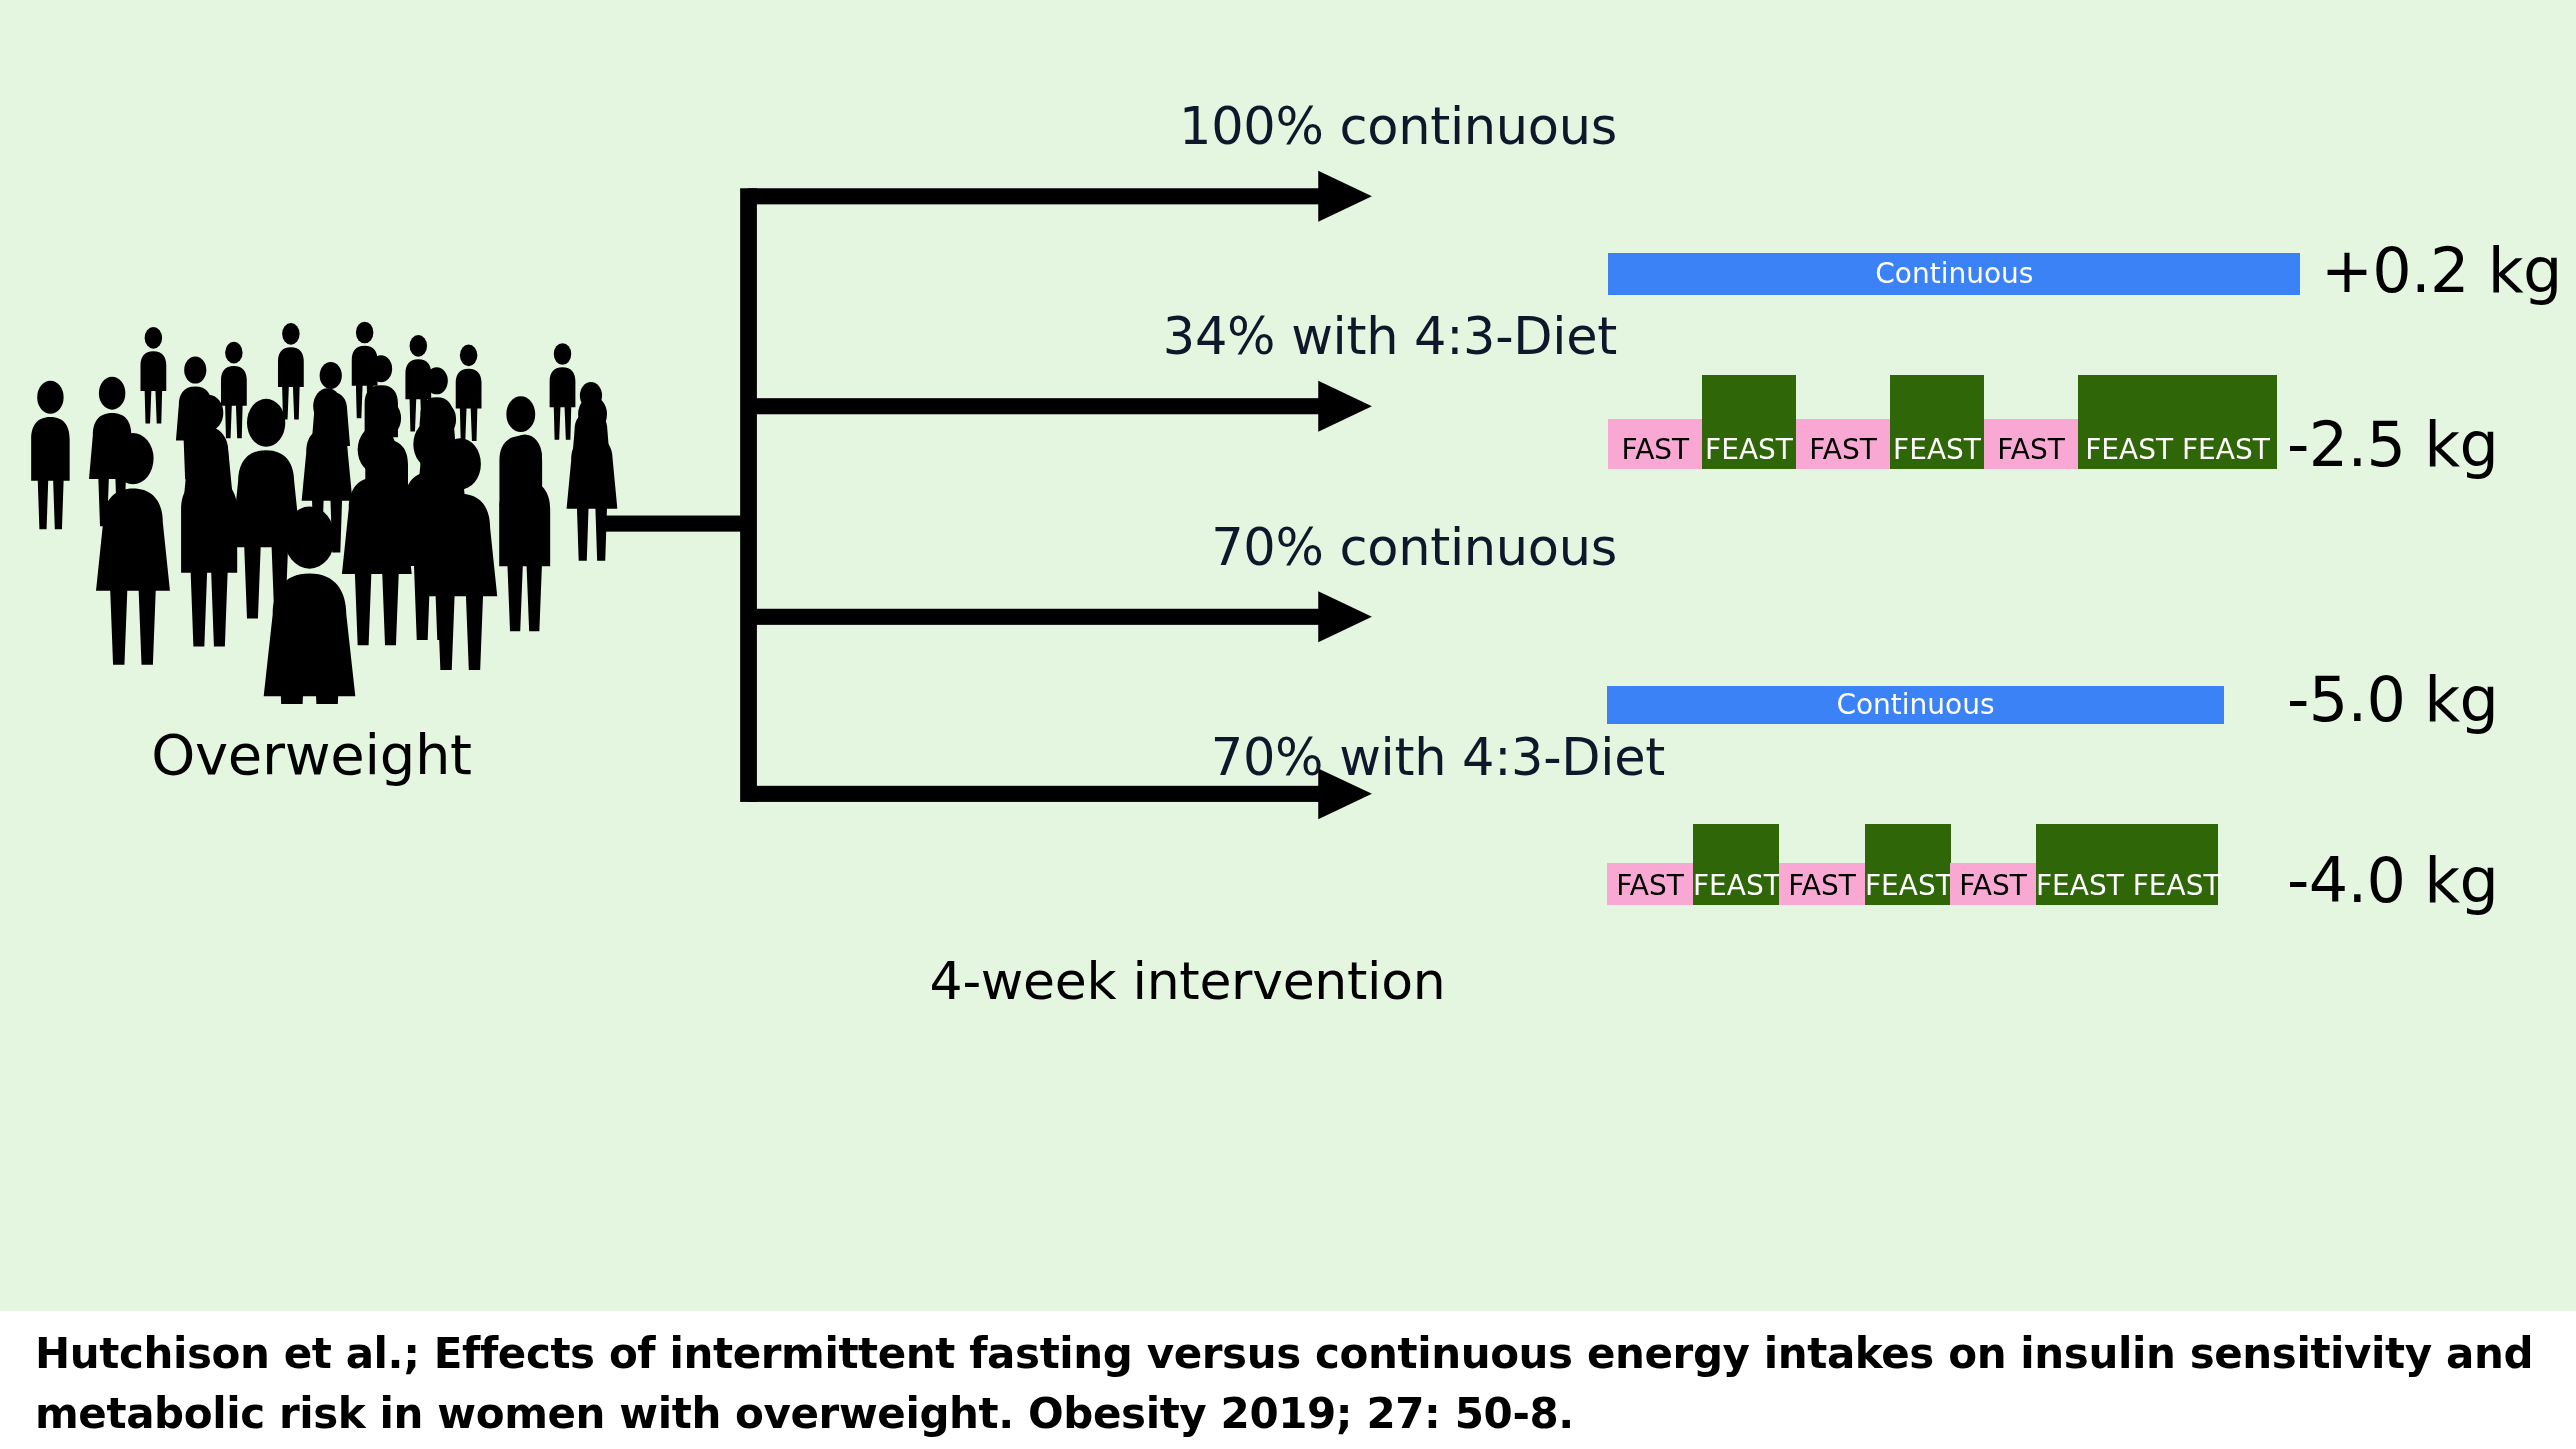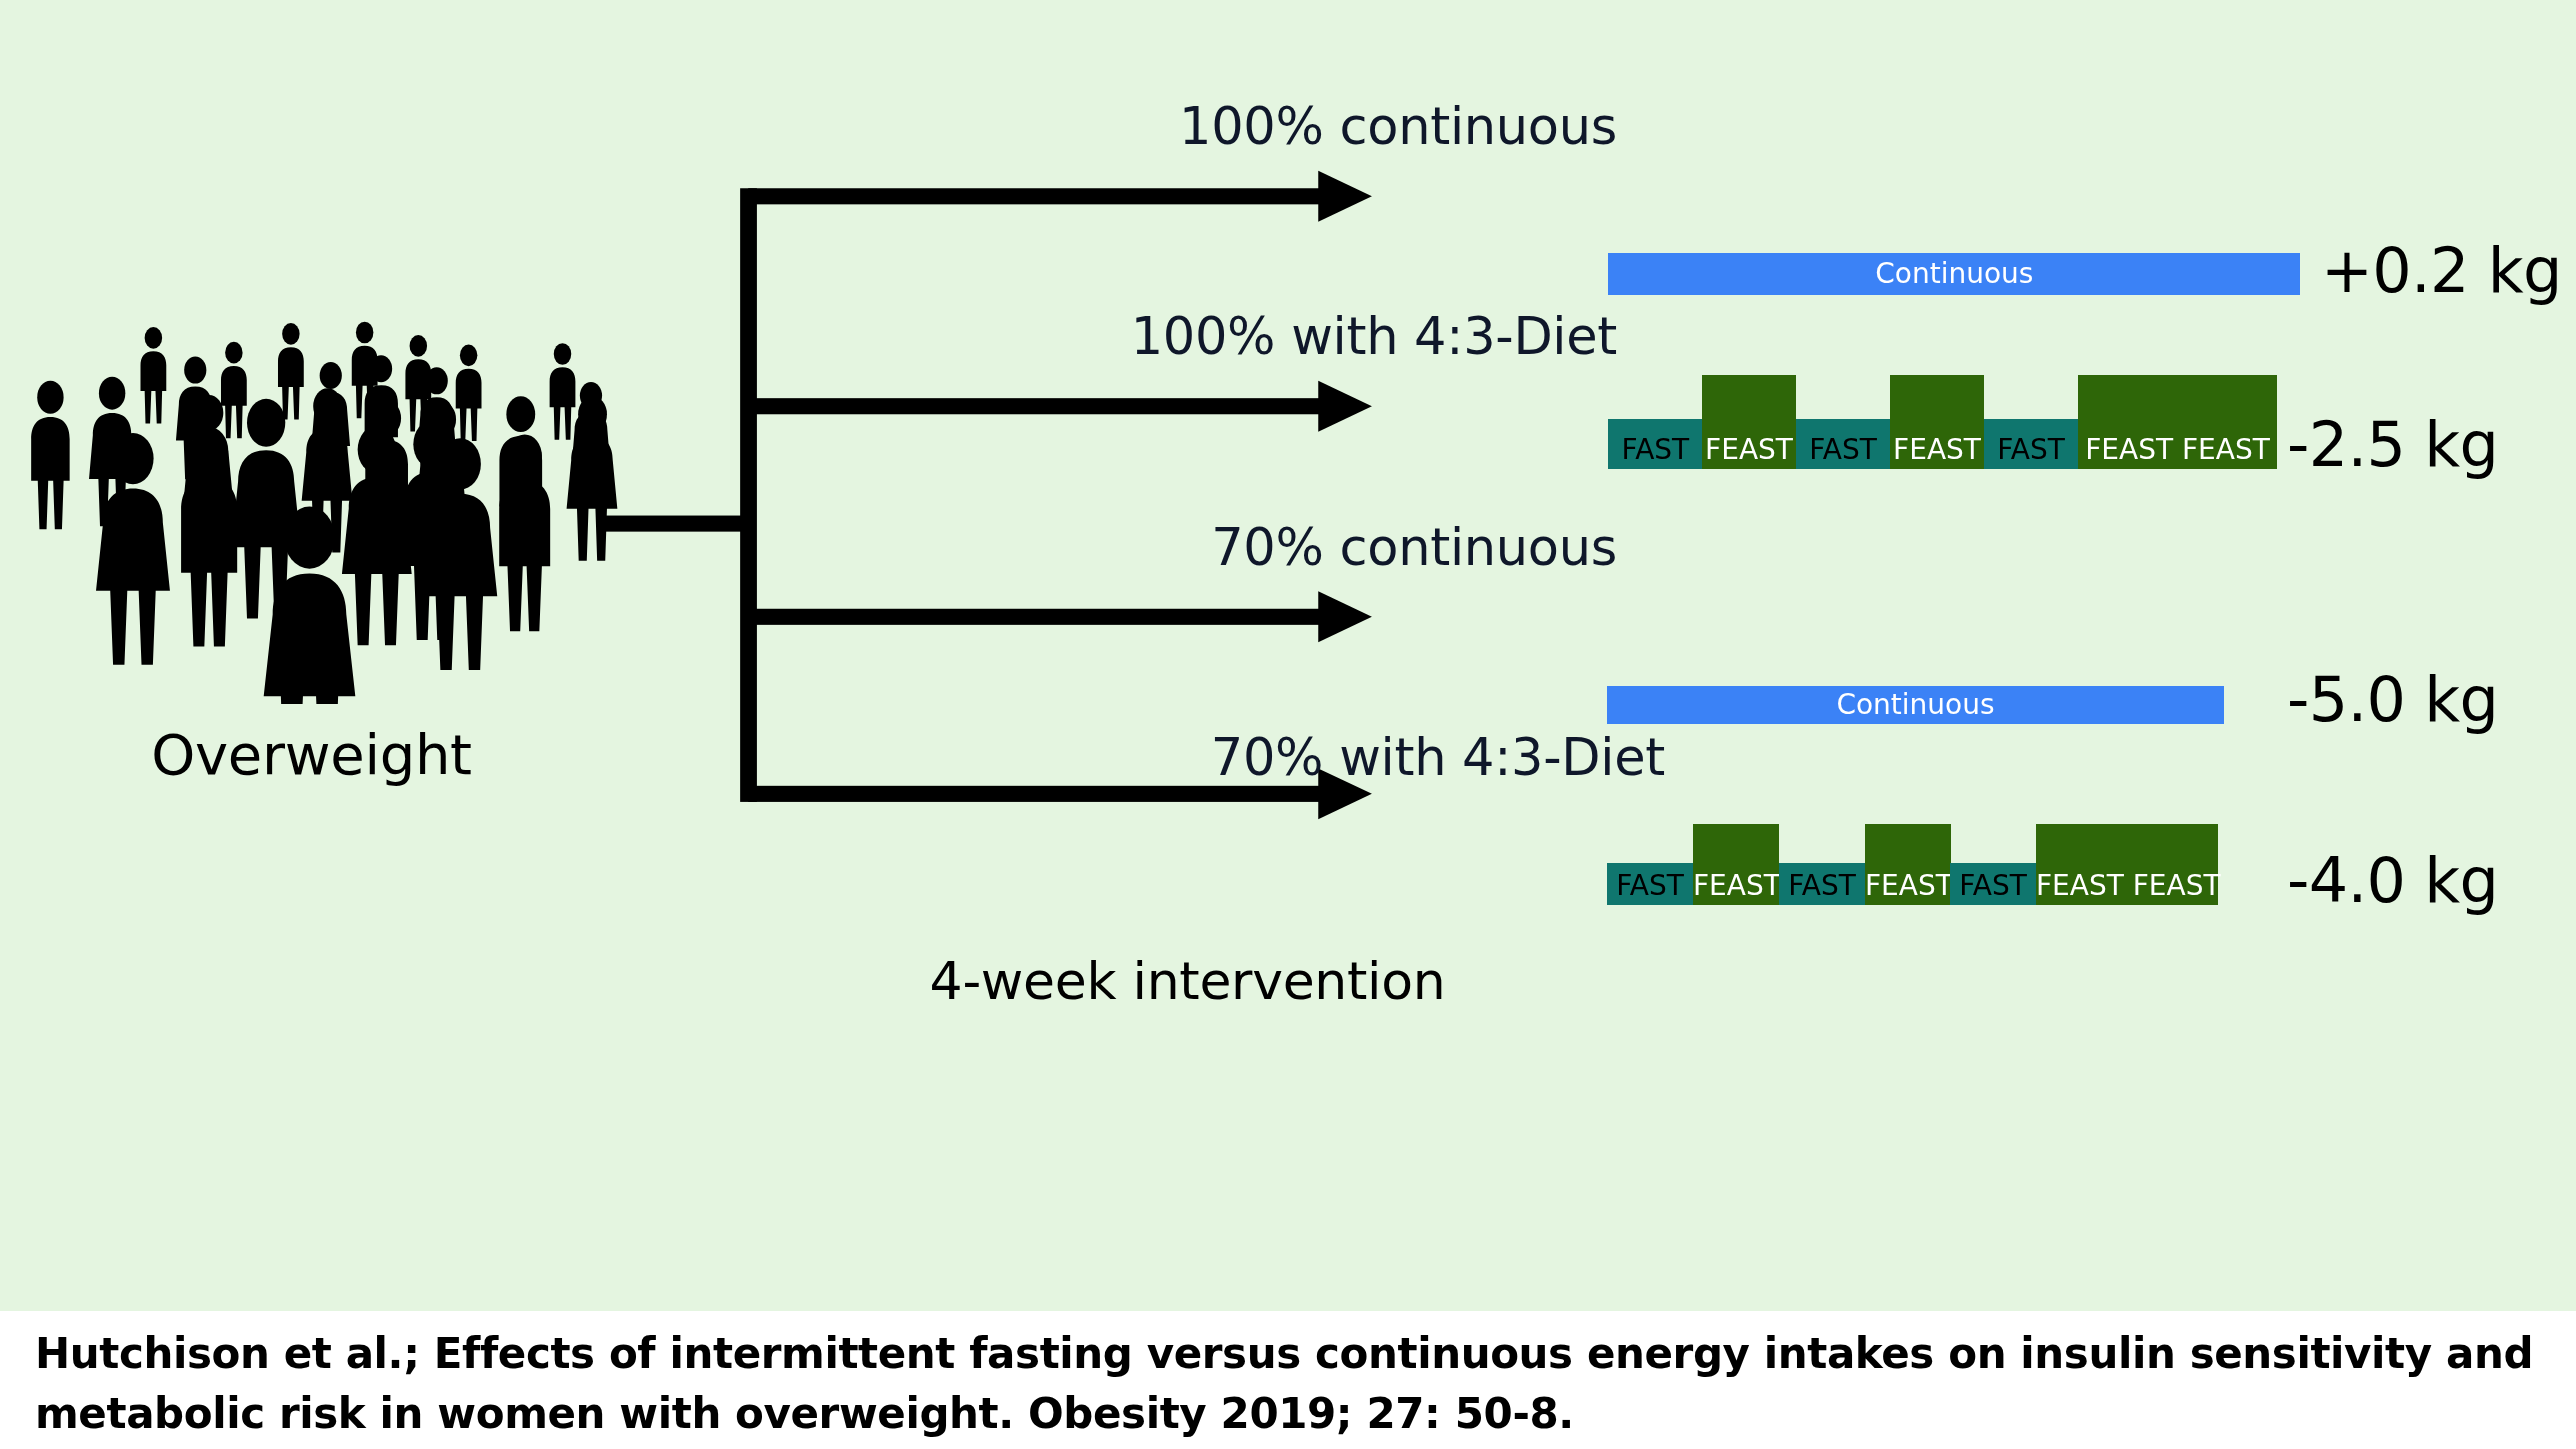--- a/index.html
+++ b/index.html
@@ -114,21 +114,21 @@
   .blk span {
     display: block;
     width: 100%;
     text-align: center;
     font-family: "DejaVu Sans", sans-serif;
     font-size: 28px;
     line-height: 1.18;
     white-space: nowrap;
     padding-bottom: 2.7px;
   }
-  .blk.fast { background: #0f766e; }
+  .blk.fast { background: #f9a8d4; }
   .blk.fast span { color: #000000; }
   .blk.feast { background: #2e6608; }
   .blk.feast span { color: #ffffff; }
   .blk.continuous { background: #3b82f6; }
   .blk.continuous span {
     color: #ffffff;
     font-size: 28px;
     padding-bottom: 0;
   }
   .blk.continuous {
@@ -318,21 +318,21 @@
           <rect x="215" y="657" width="872" height="24"></rect>
           <polygon points="1065,631 1145,669 1065,707"></polygon>
 
           <rect x="215" y="921" width="872" height="24"></rect>
           <polygon points="1065,895 1145,933 1065,971"></polygon>
         </g>
       </svg>
     </div>
 
     <div class="arrow-label" id="label-row-0">100% continuous</div>
-    <div class="arrow-label" id="label-row-1">100% with 4:3-Diet</div>
+    <div class="arrow-label" id="label-row-1">34% with 4:3-Diet</div>
     <div class="arrow-label" id="label-row-2">70% continuous</div>
     <div class="arrow-label" id="label-row-3">70% with 4:3-Diet</div>
 
     <div id="intervention-note">4-week intervention</div>
 
     <div class="result-row" id="result-row-0">
       <div class="schedule">
         <div class="blk continuous" style="left:5.4px; width:692px; height:42px;">
           <span>Continuous</span>
         </div>

